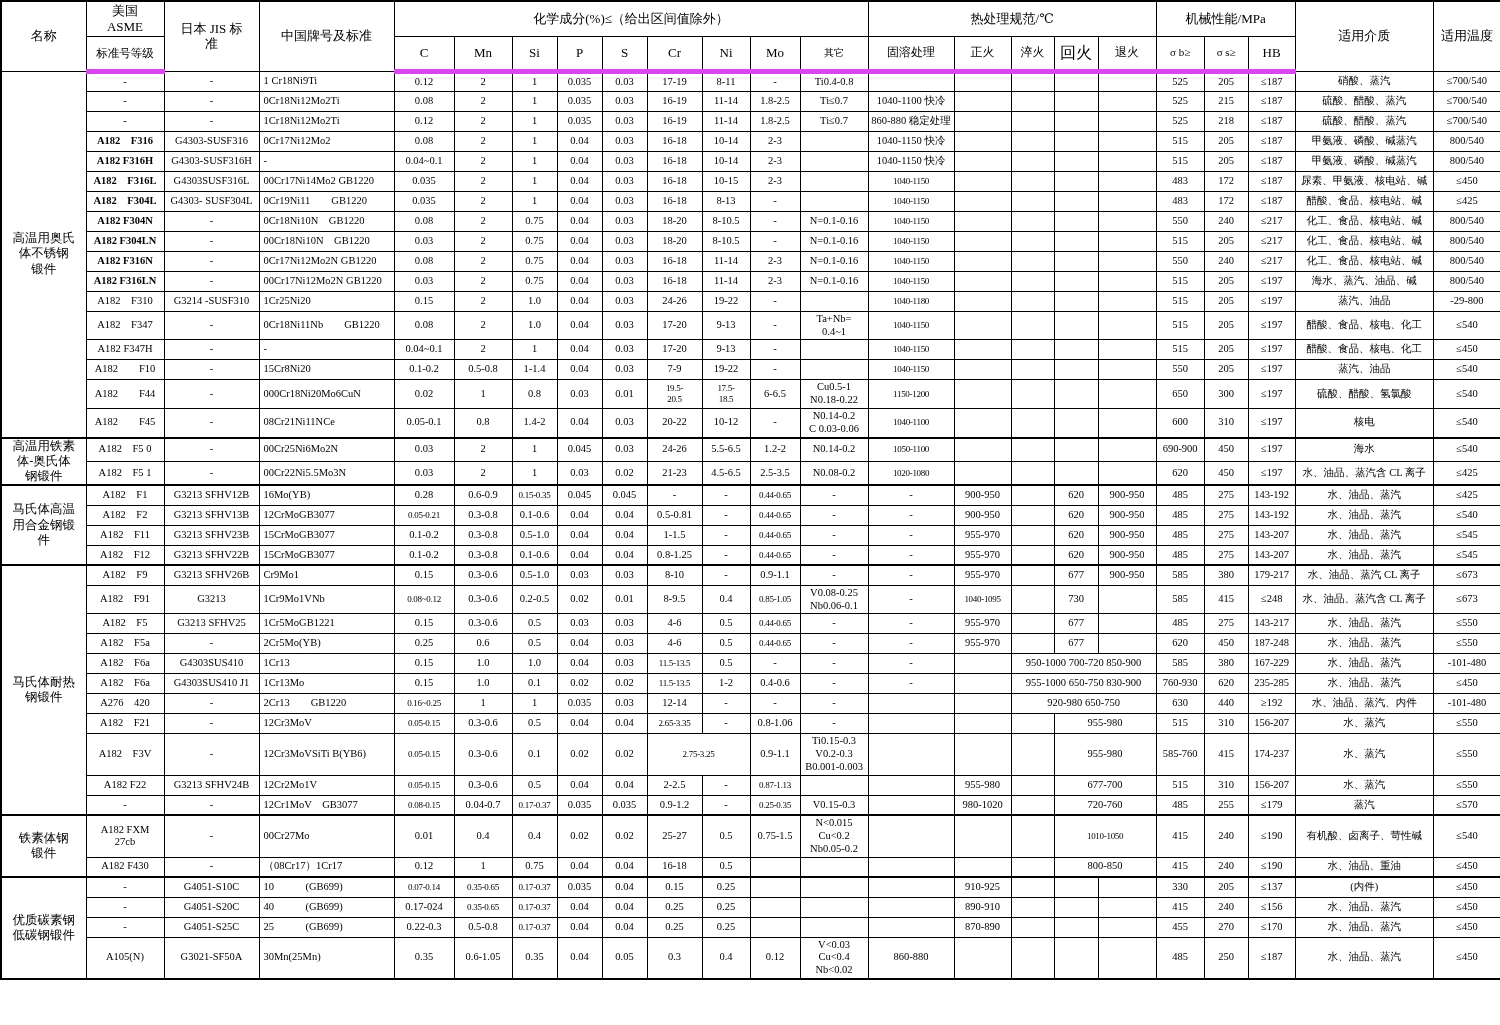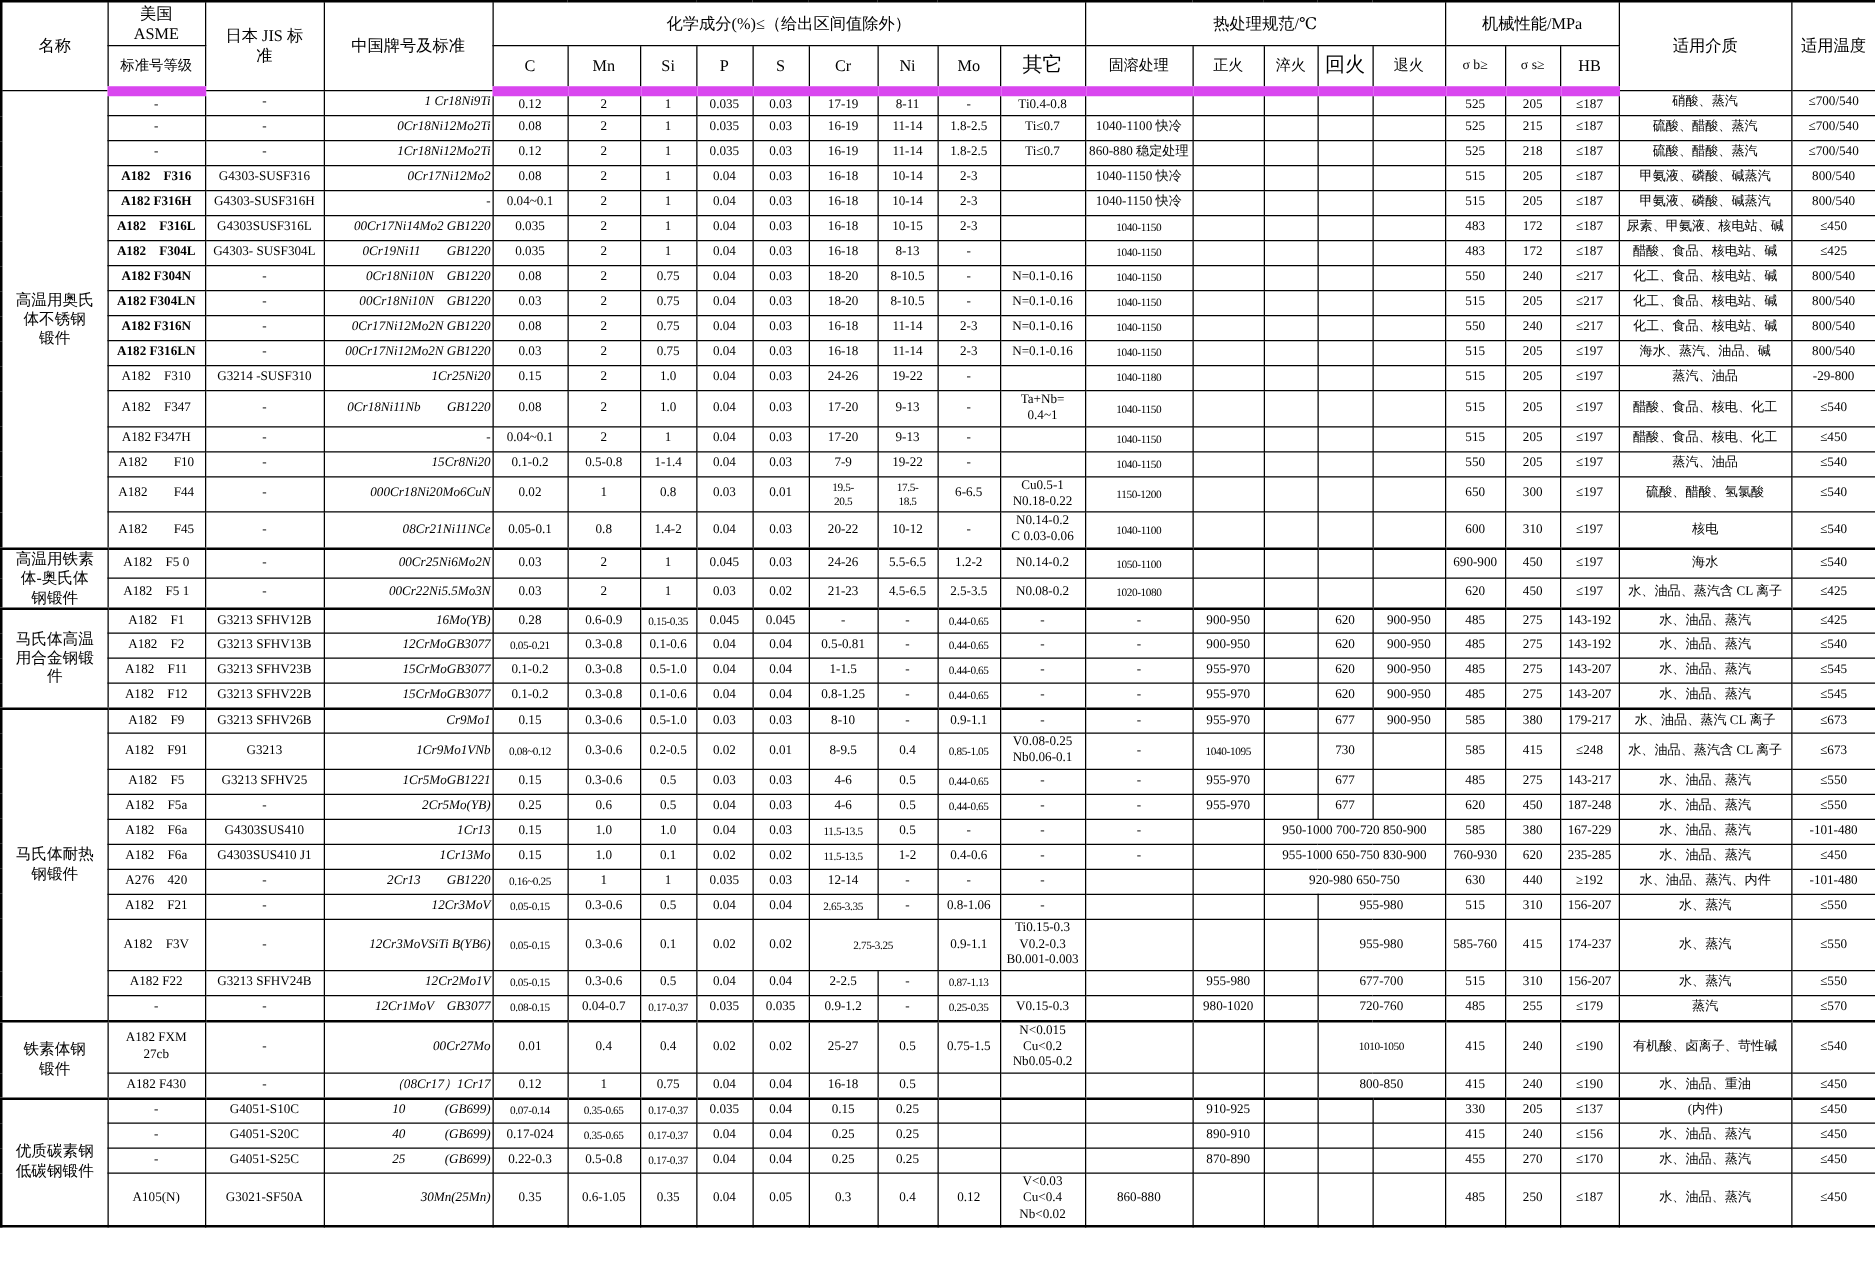--- a/index.html
+++ b/index.html
@@ -15,24 +15,24 @@
     border:1px solid #000;
     text-align:center; vertical-align:middle;
     font-size:10.5px; line-height:1.22;
     padding:1px 1px;
     white-space:pre-line;
     overflow:hidden;
     font-weight:normal;
     color:#000;
   }
   thead th { font-size:13px; height:30px; }
-  thead tr:last-child th { border-bottom:8px solid #d946ef; }
+  thead tr:last-child th { border-bottom:5px solid #d946ef; }
   tbody tr { height:20px; }
   td.glabel { font-size:12.5px; padding:0 4px;margin-left:28px; }
-  td.left { text-align:right; padding-left:4px;font-style:italic; }
+  td.left { text-align:left; padding-left:4px; }
   td.b { font-weight:bold; }
   td.sm { font-size:9px; letter-spacing:-0.3px; }
   td.gtop { border-top:2px solid #000; }
 </style>
 </head>
 <body>
 
 <div class="page">
   <table>
     <colgroup>
@@ -77,21 +77,21 @@
       <tr>
         <th style="font-size:11.5px">标准号等级</th>
         <th>C</th>
         <th>Mn</th>
         <th>Si</th>
         <th>P</th>
         <th>S</th>
         <th>Cr</th>
         <th>Ni</th>
         <th>Mo</th>
-        <th style="font-size:16px">其它</th>
+        <th style="font-size:10px">其它</th>
         <th style="font-size:12px">固溶处理</th>
         <th style="font-size:12px">正火</th>
         <th style="font-size:12px">淬火</th>
         <th style="font-size:16px">回火</th>
         <th style="font-size:12px">退火</th>
         <th style="font-size:11px">σ b≥</th>
         <th style="font-size:11px">σ s≥</th>
         <th>HB</th>
       </tr>
     </thead>

